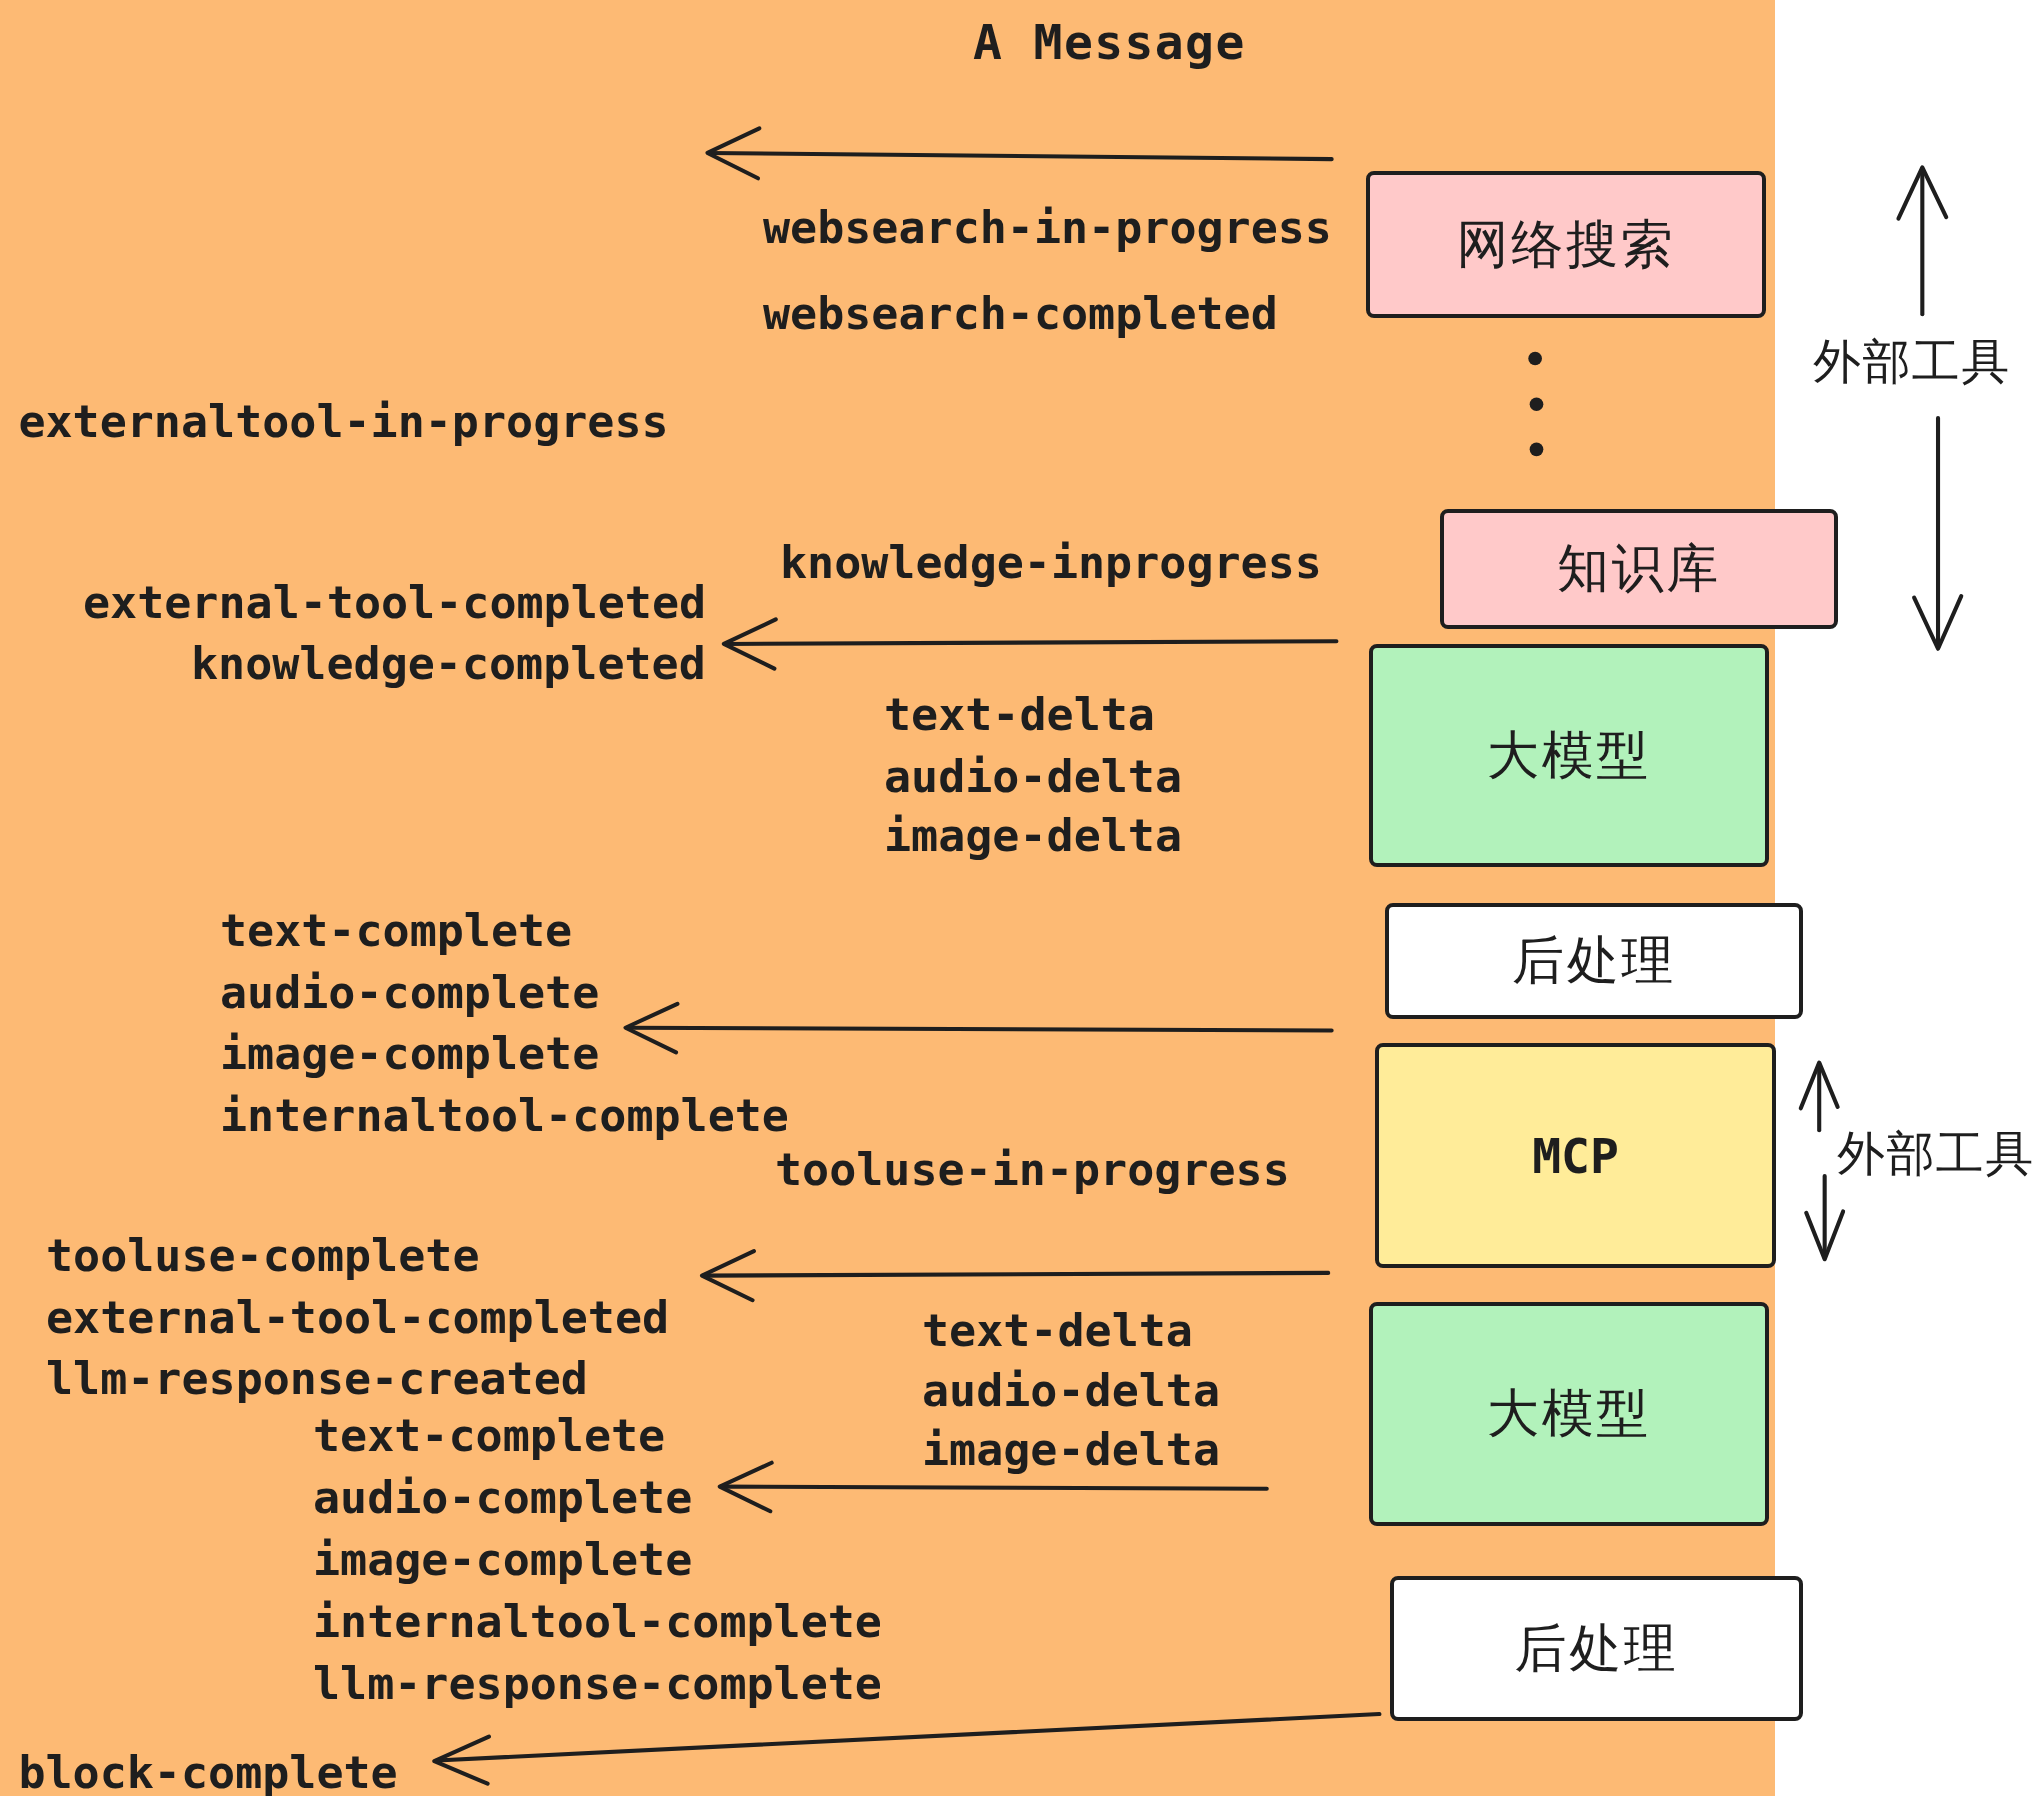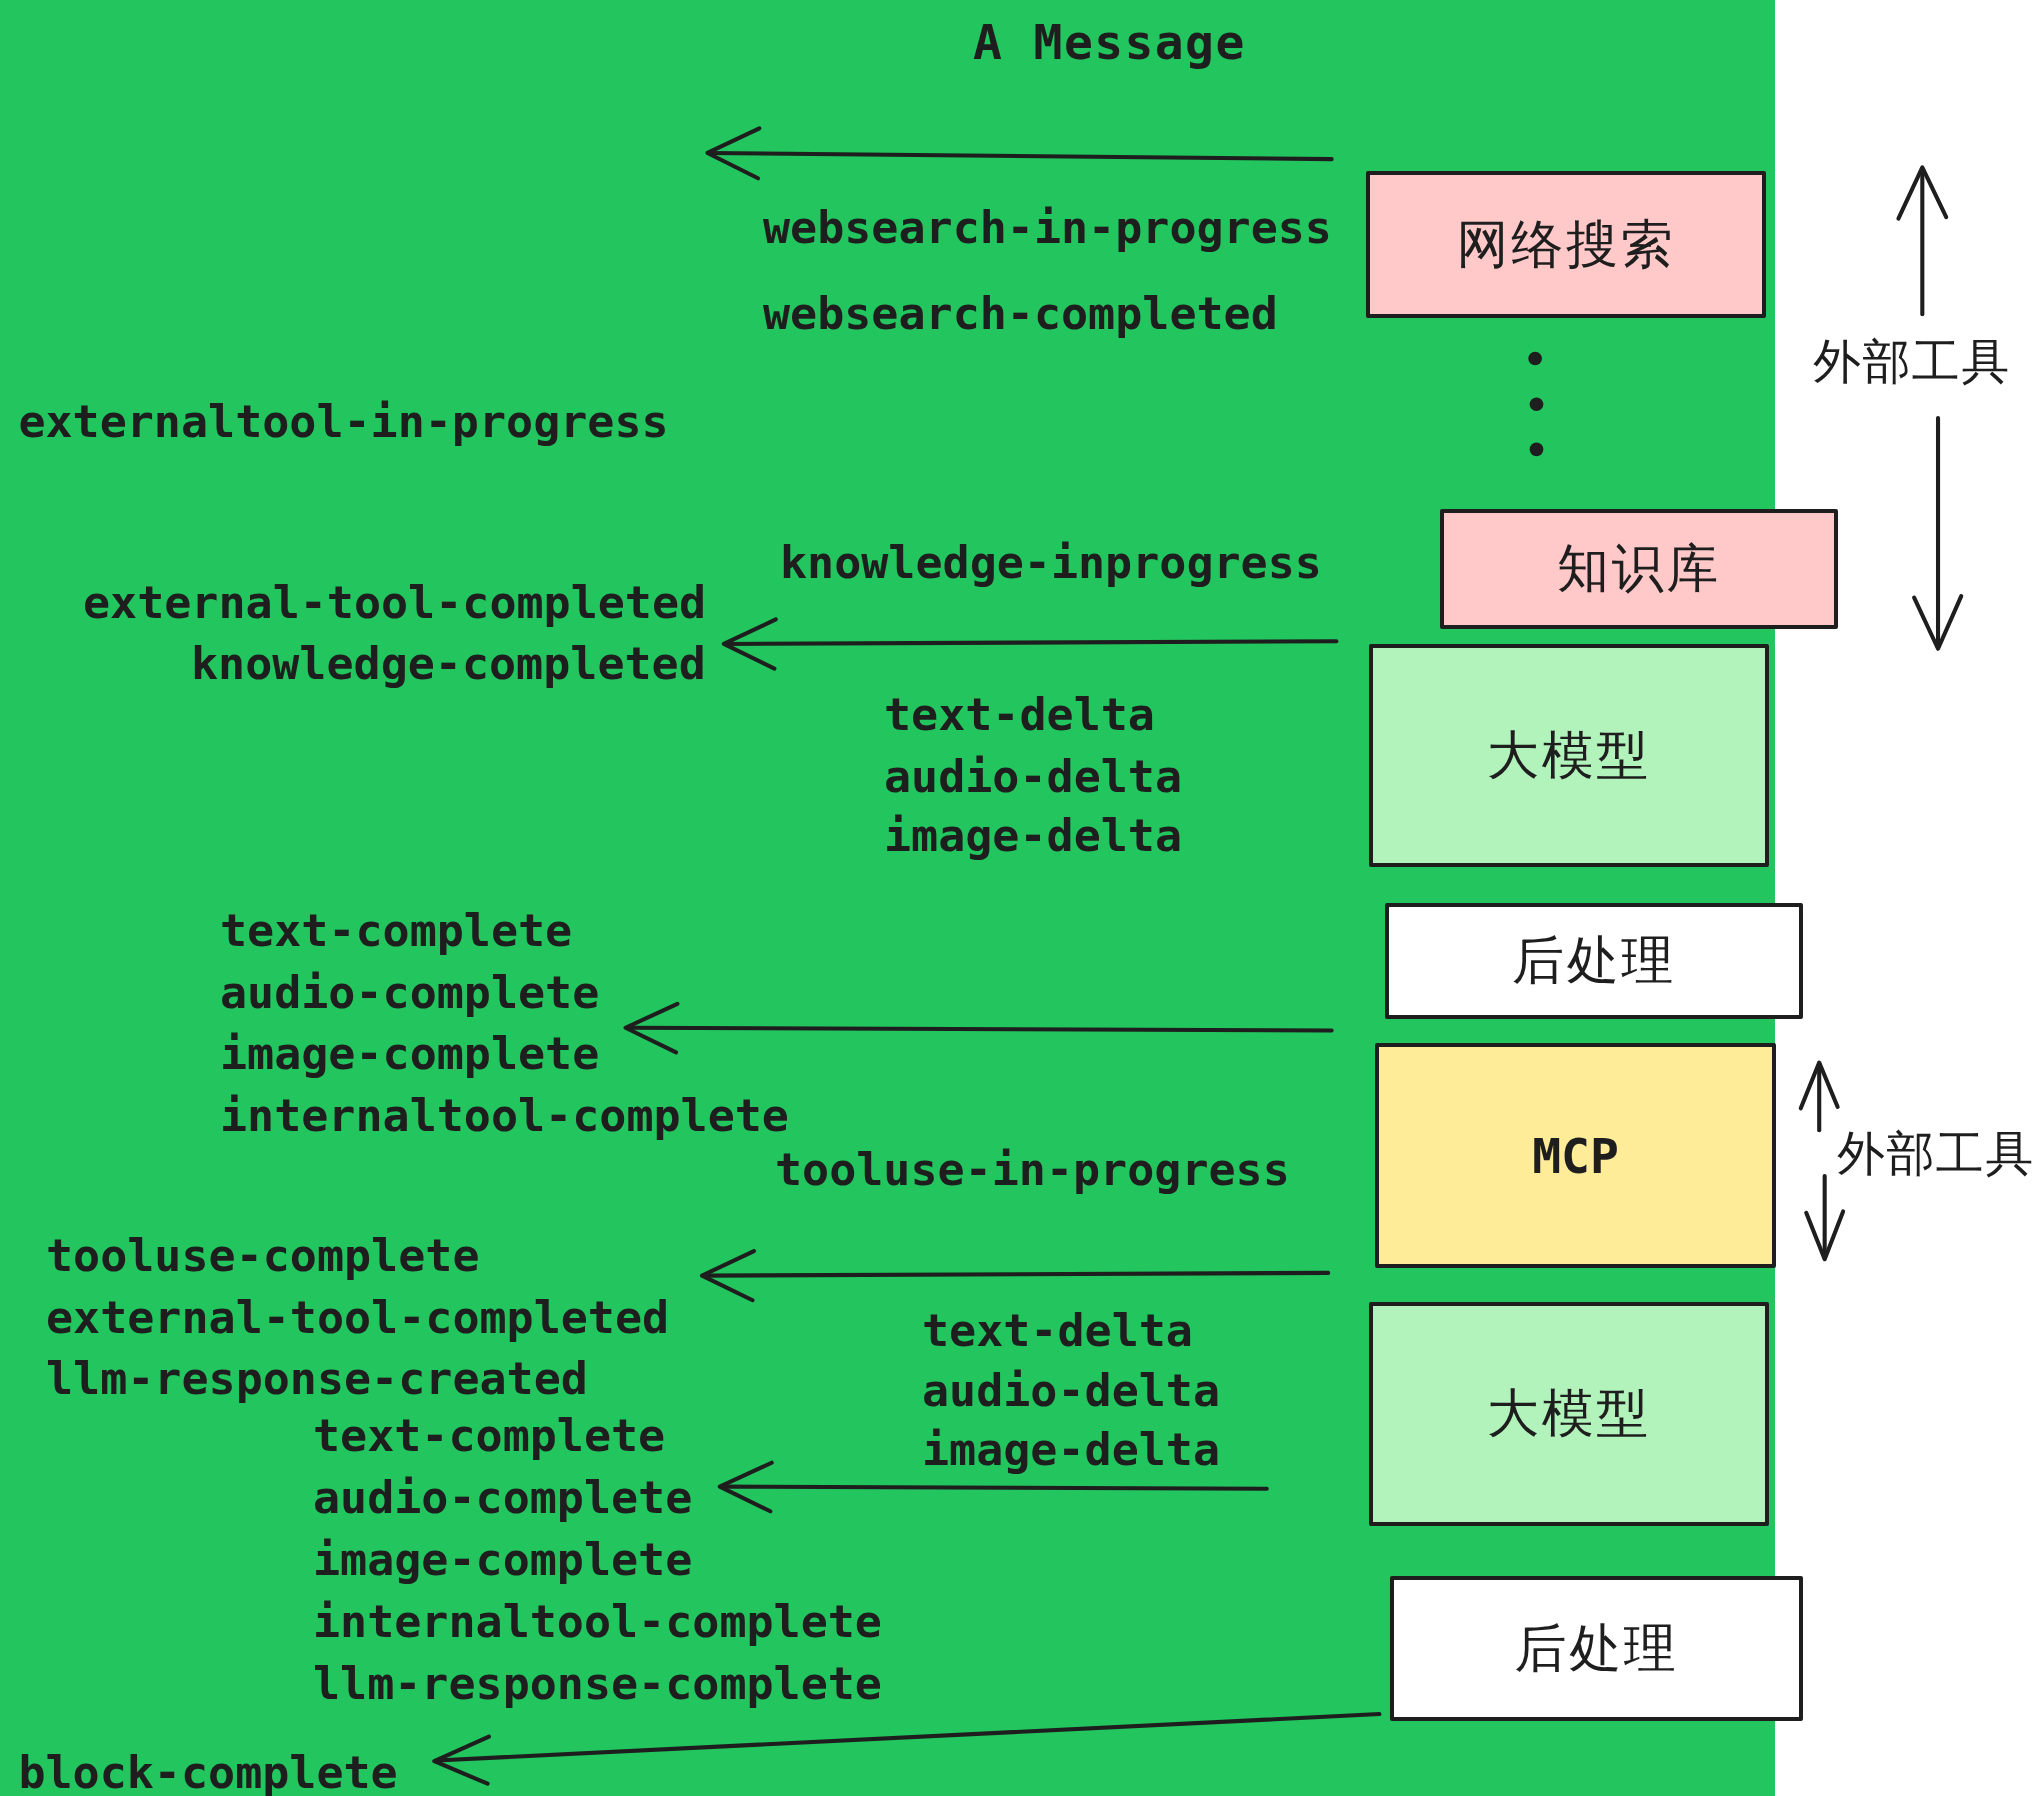--- a/index.html
+++ b/index.html
@@ -7,21 +7,21 @@
     padding: 0;
     background: #ffffff;
     width: 2035px;
     height: 1796px;
     overflow: hidden;
   }
   #canvas {
     position: relative;
     width: 1775px;
     height: 1796px;
-    background: #22c55e;
+    background: #fdba74;
     font-family: "DejaVu Sans Mono", monospace;
     color: #1e1e1e;
   }
   #arrow-layer {
     position: absolute;
     left: 0; top: 0;
     width: 2035px;
     height: 1796px;
   }
   #arrow-layer path { fill: none; stroke: #1e1e1e; stroke-width: 6; stroke-linecap: round; stroke-linejoin: round; }
@@ -39,21 +39,21 @@
     transform: translateY(-50%);
     font-size: 45px;
     font-weight: bold;
     white-space: nowrap;
     z-index: 3;
   }
   .box {
     position: absolute;
     box-sizing: border-box;
     border: 4.1px solid #1e1e1e;
-    border-radius: 2px;
+    border-radius: 8px;
     display: flex;
     align-items: center;
     justify-content: center;
     z-index: 2;
   }
   .box .cjk {
     font-family: "DejaVu Sans", sans-serif;
     font-size: 52px;
     letter-spacing: 2.7px;
     white-space: nowrap;

